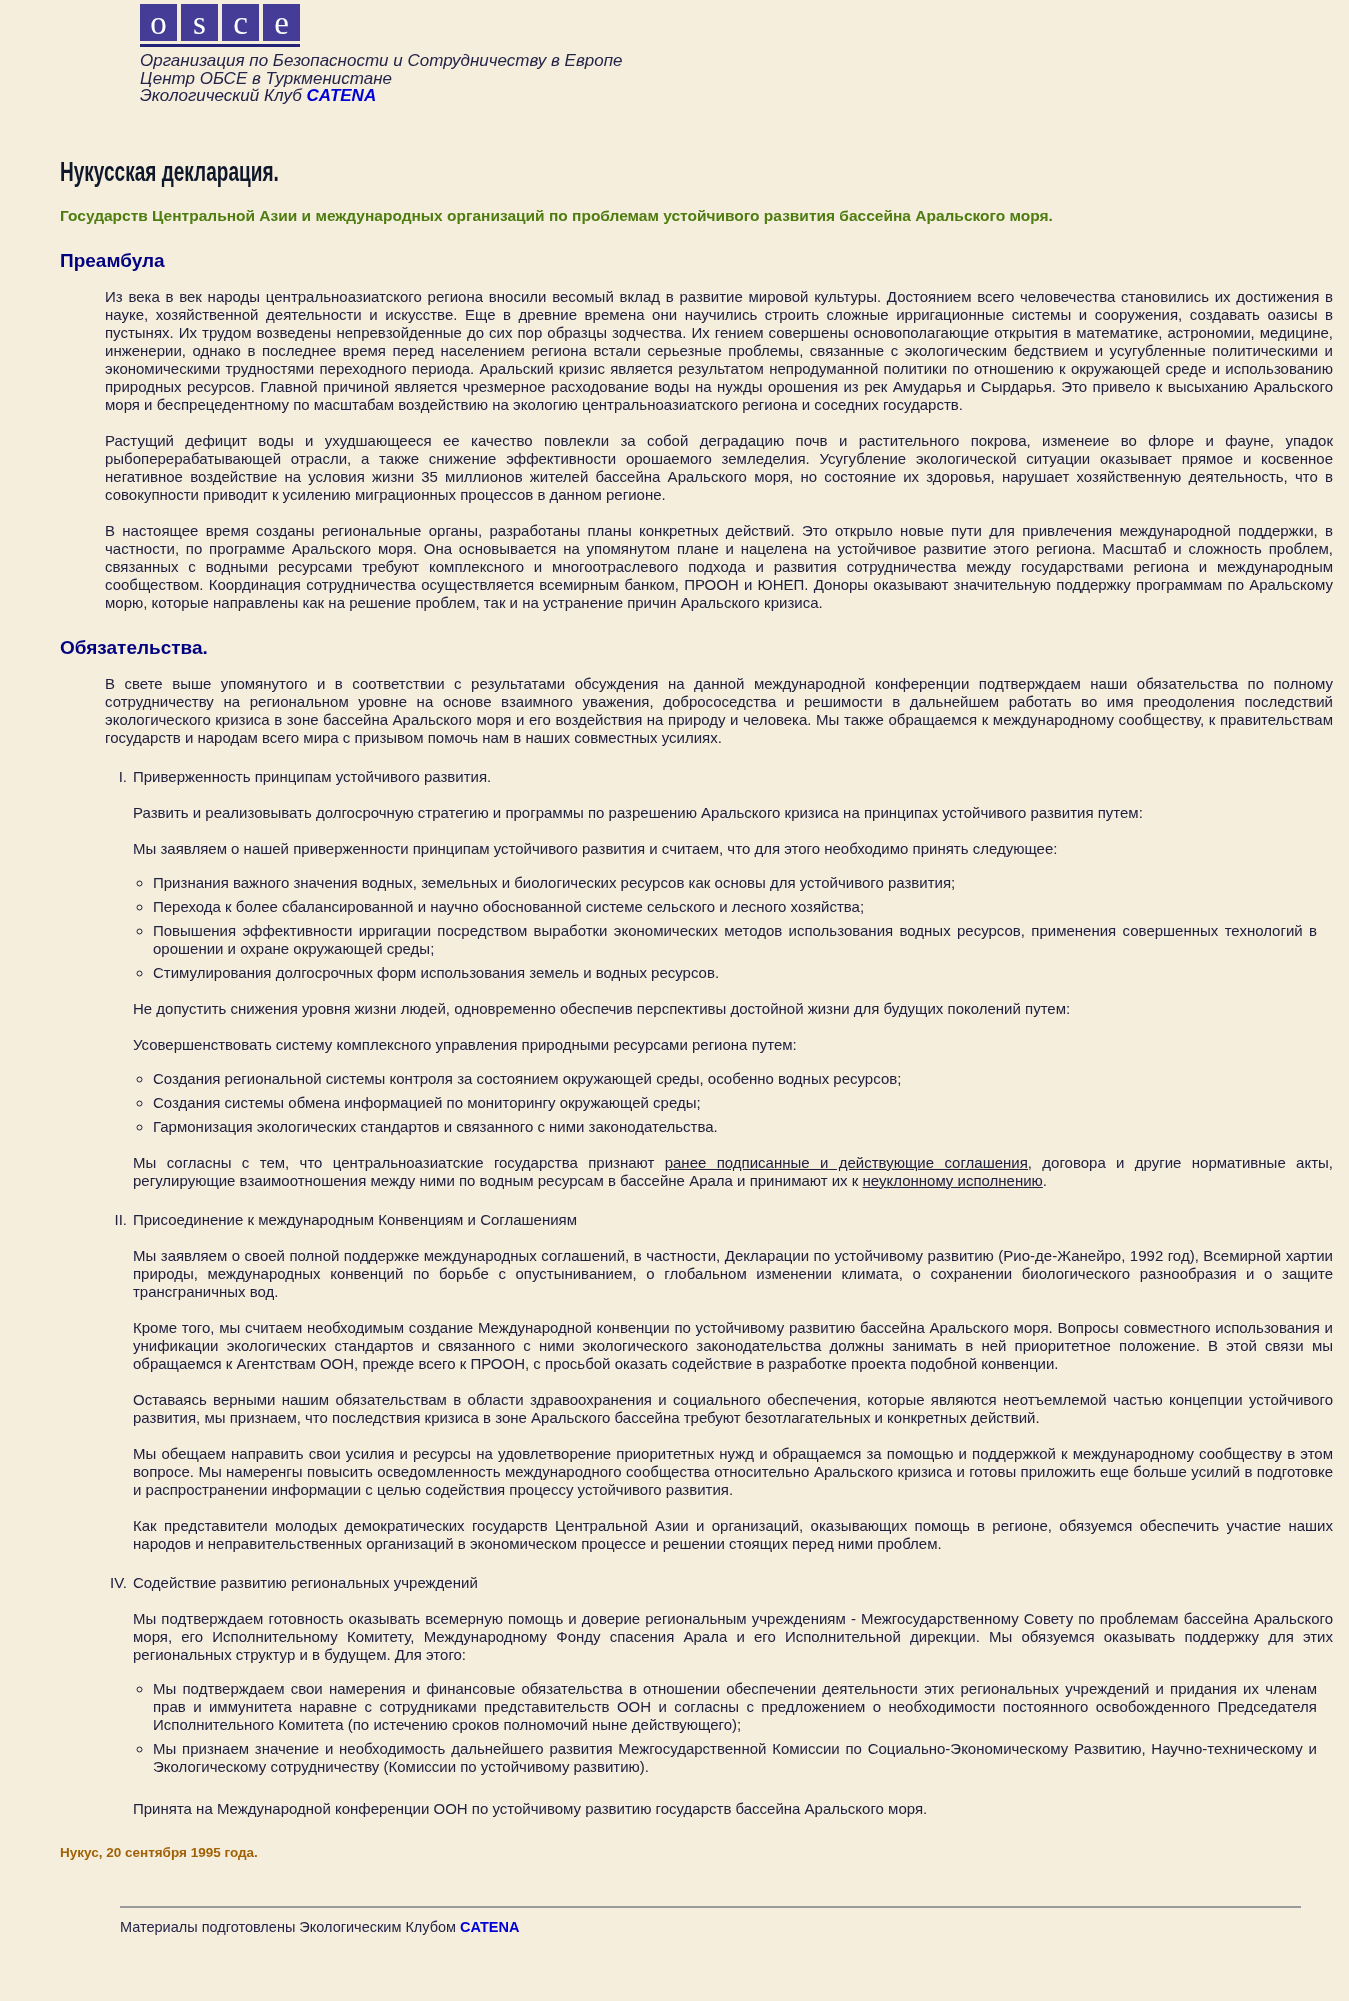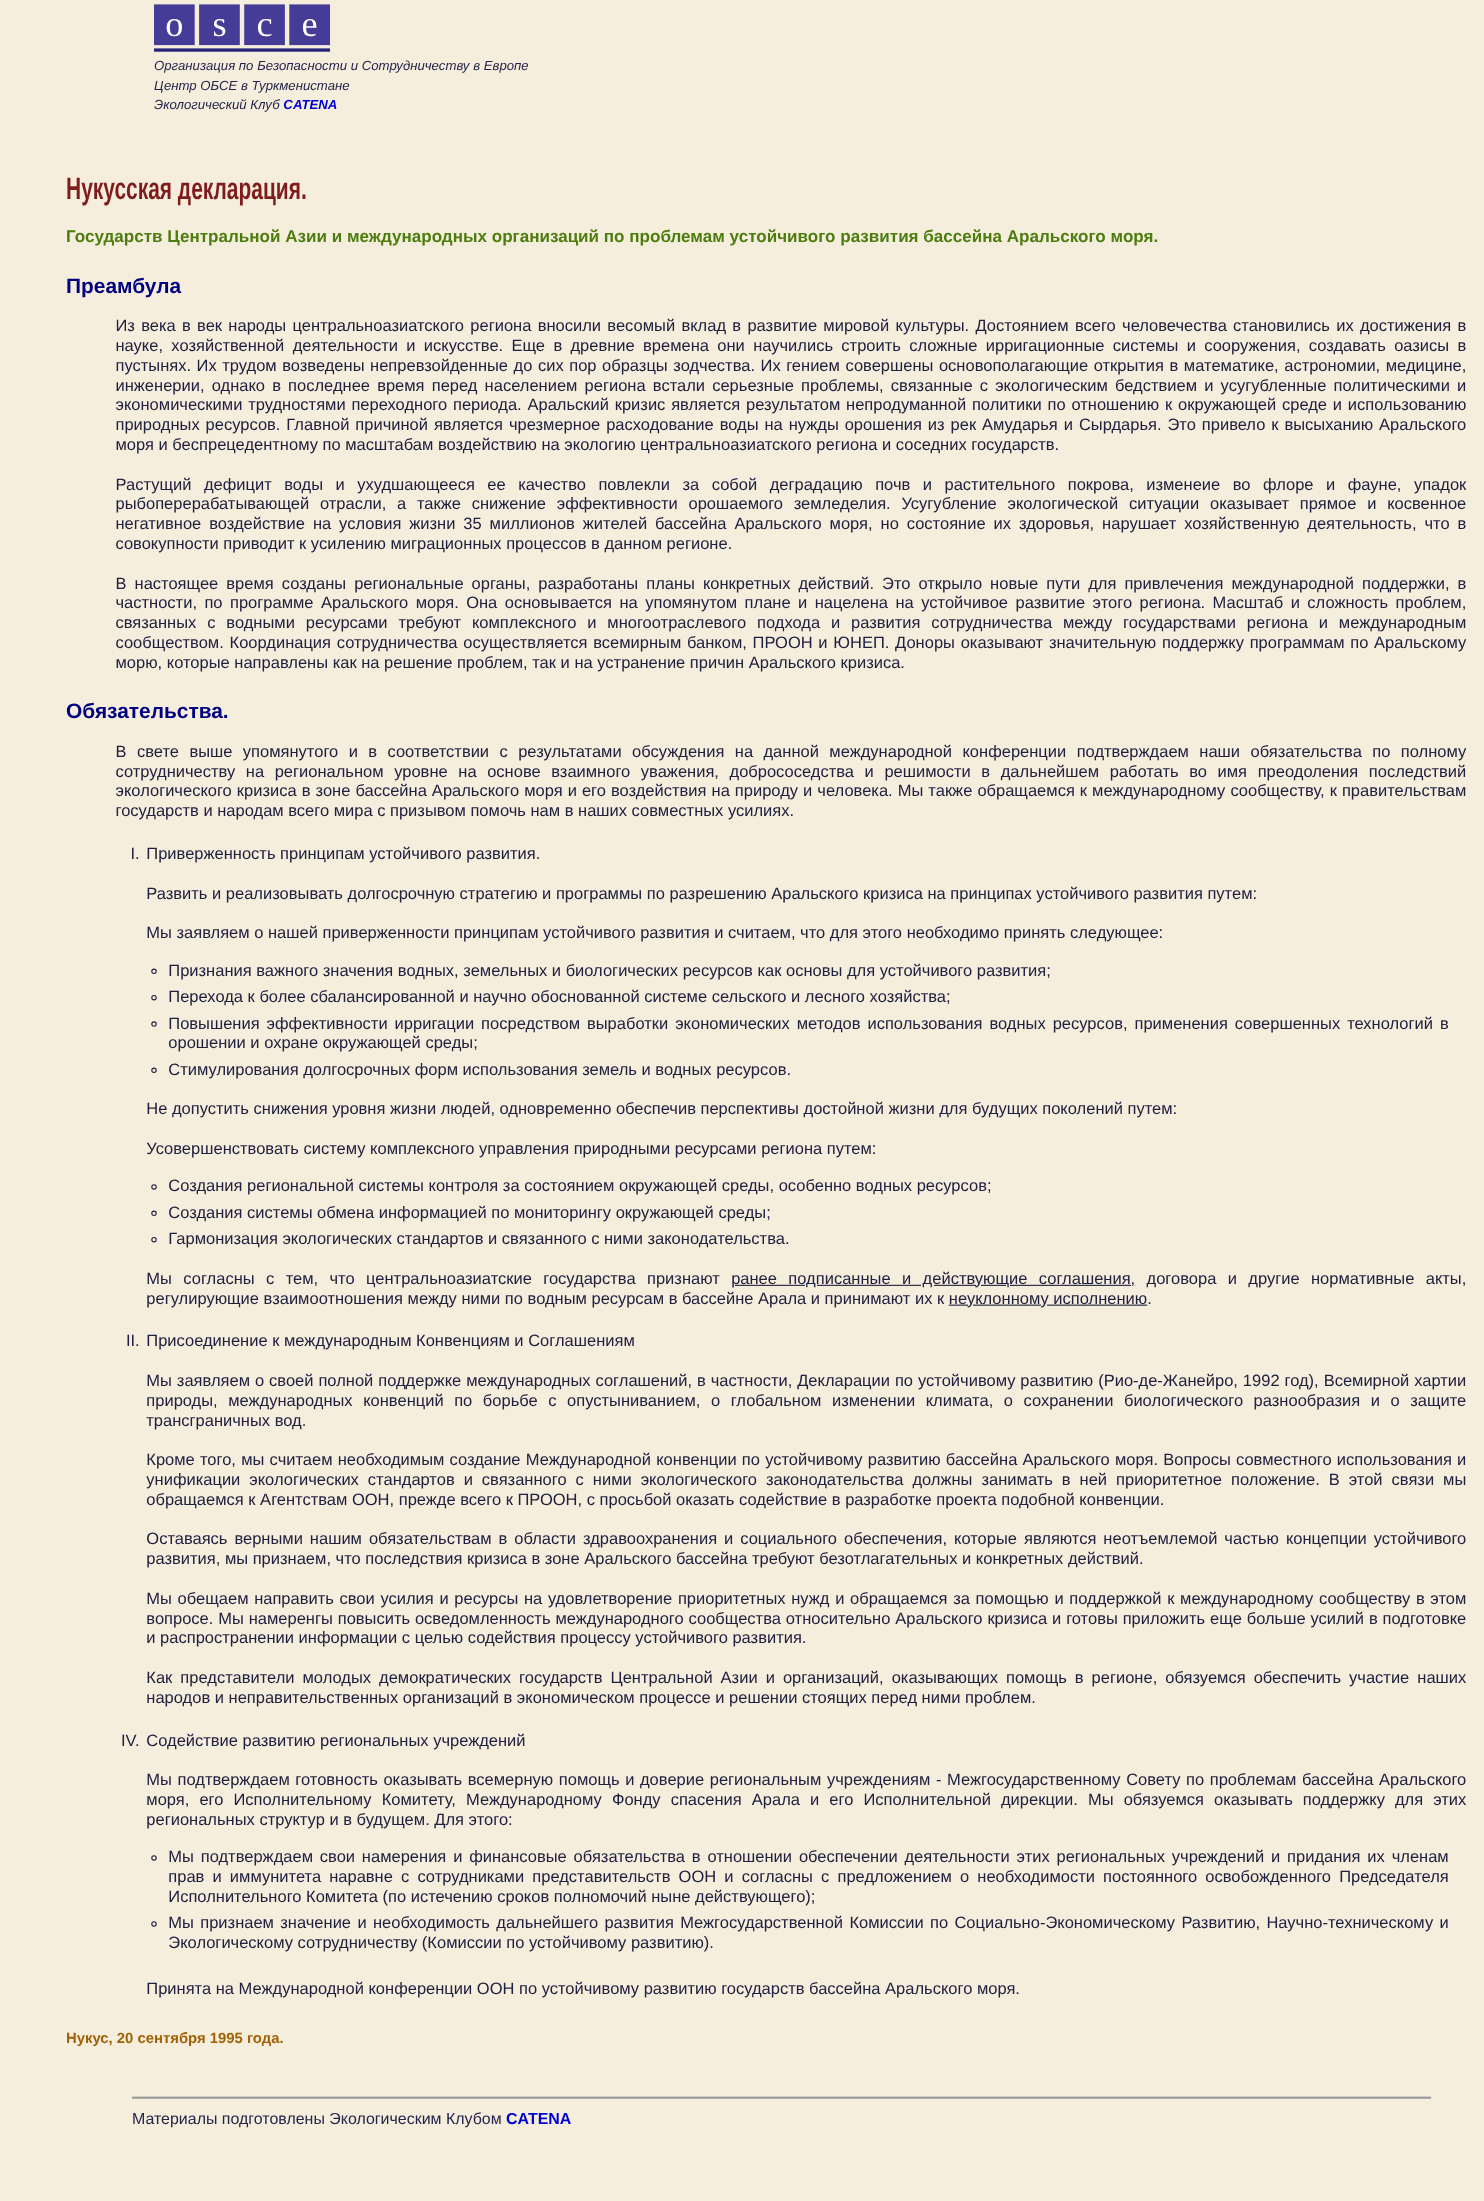--- a/index.html
+++ b/index.html
@@ -12,27 +12,27 @@
   }
   .page{width:1349px;overflow:hidden;}
 
   
   .logo-block{margin:4px 0 0 140px;}
   .logo-squares{display:flex;gap:4px;width:fit-content;
     border-bottom:3px solid #232378;padding-bottom:3px;}
   .logo-square{width:37px;height:37px;background:#443C96;
     color:#FFFFFF;font-family:"Liberation Serif",serif;font-size:33px;
     display:flex;align-items:center;justify-content:center;}
-  .org-lines{margin:5px 0 0 140px;font-style:italic;font-size:12px;
+  .org-lines{margin:5px 0 0 140px;font-style:italic;font-size:17px;
     line-height:17.5px;color:#24244A;}
   .org-link{color:#0000D6;font-weight:bold;cursor:pointer;}
 
   
   .doc-title{margin:52px 0 0 60px;font-size:28px;line-height:30px;
-    font-weight:bold;color:#7f1d1d;white-space:nowrap;}
+    font-weight:bold;color:#0f172a;white-space:nowrap;}
   .doc-title .squeeze{display:inline-block;transform:scaleX(0.68);
     transform-origin:left center;}
   .doc-subtitle{margin:20px 16px 0 60px;font-size:15.5px;font-weight:bold;
     color:#4d7c0f;}
   .part-label{margin:27px 0 0 60px;font-size:19px;font-weight:bold;
     color:#000080;}
 
   
   .bq1{margin:18px 16px 0 105px;text-align:justify;}
   .roman-wrap{margin:0 16px 0 101px;}

